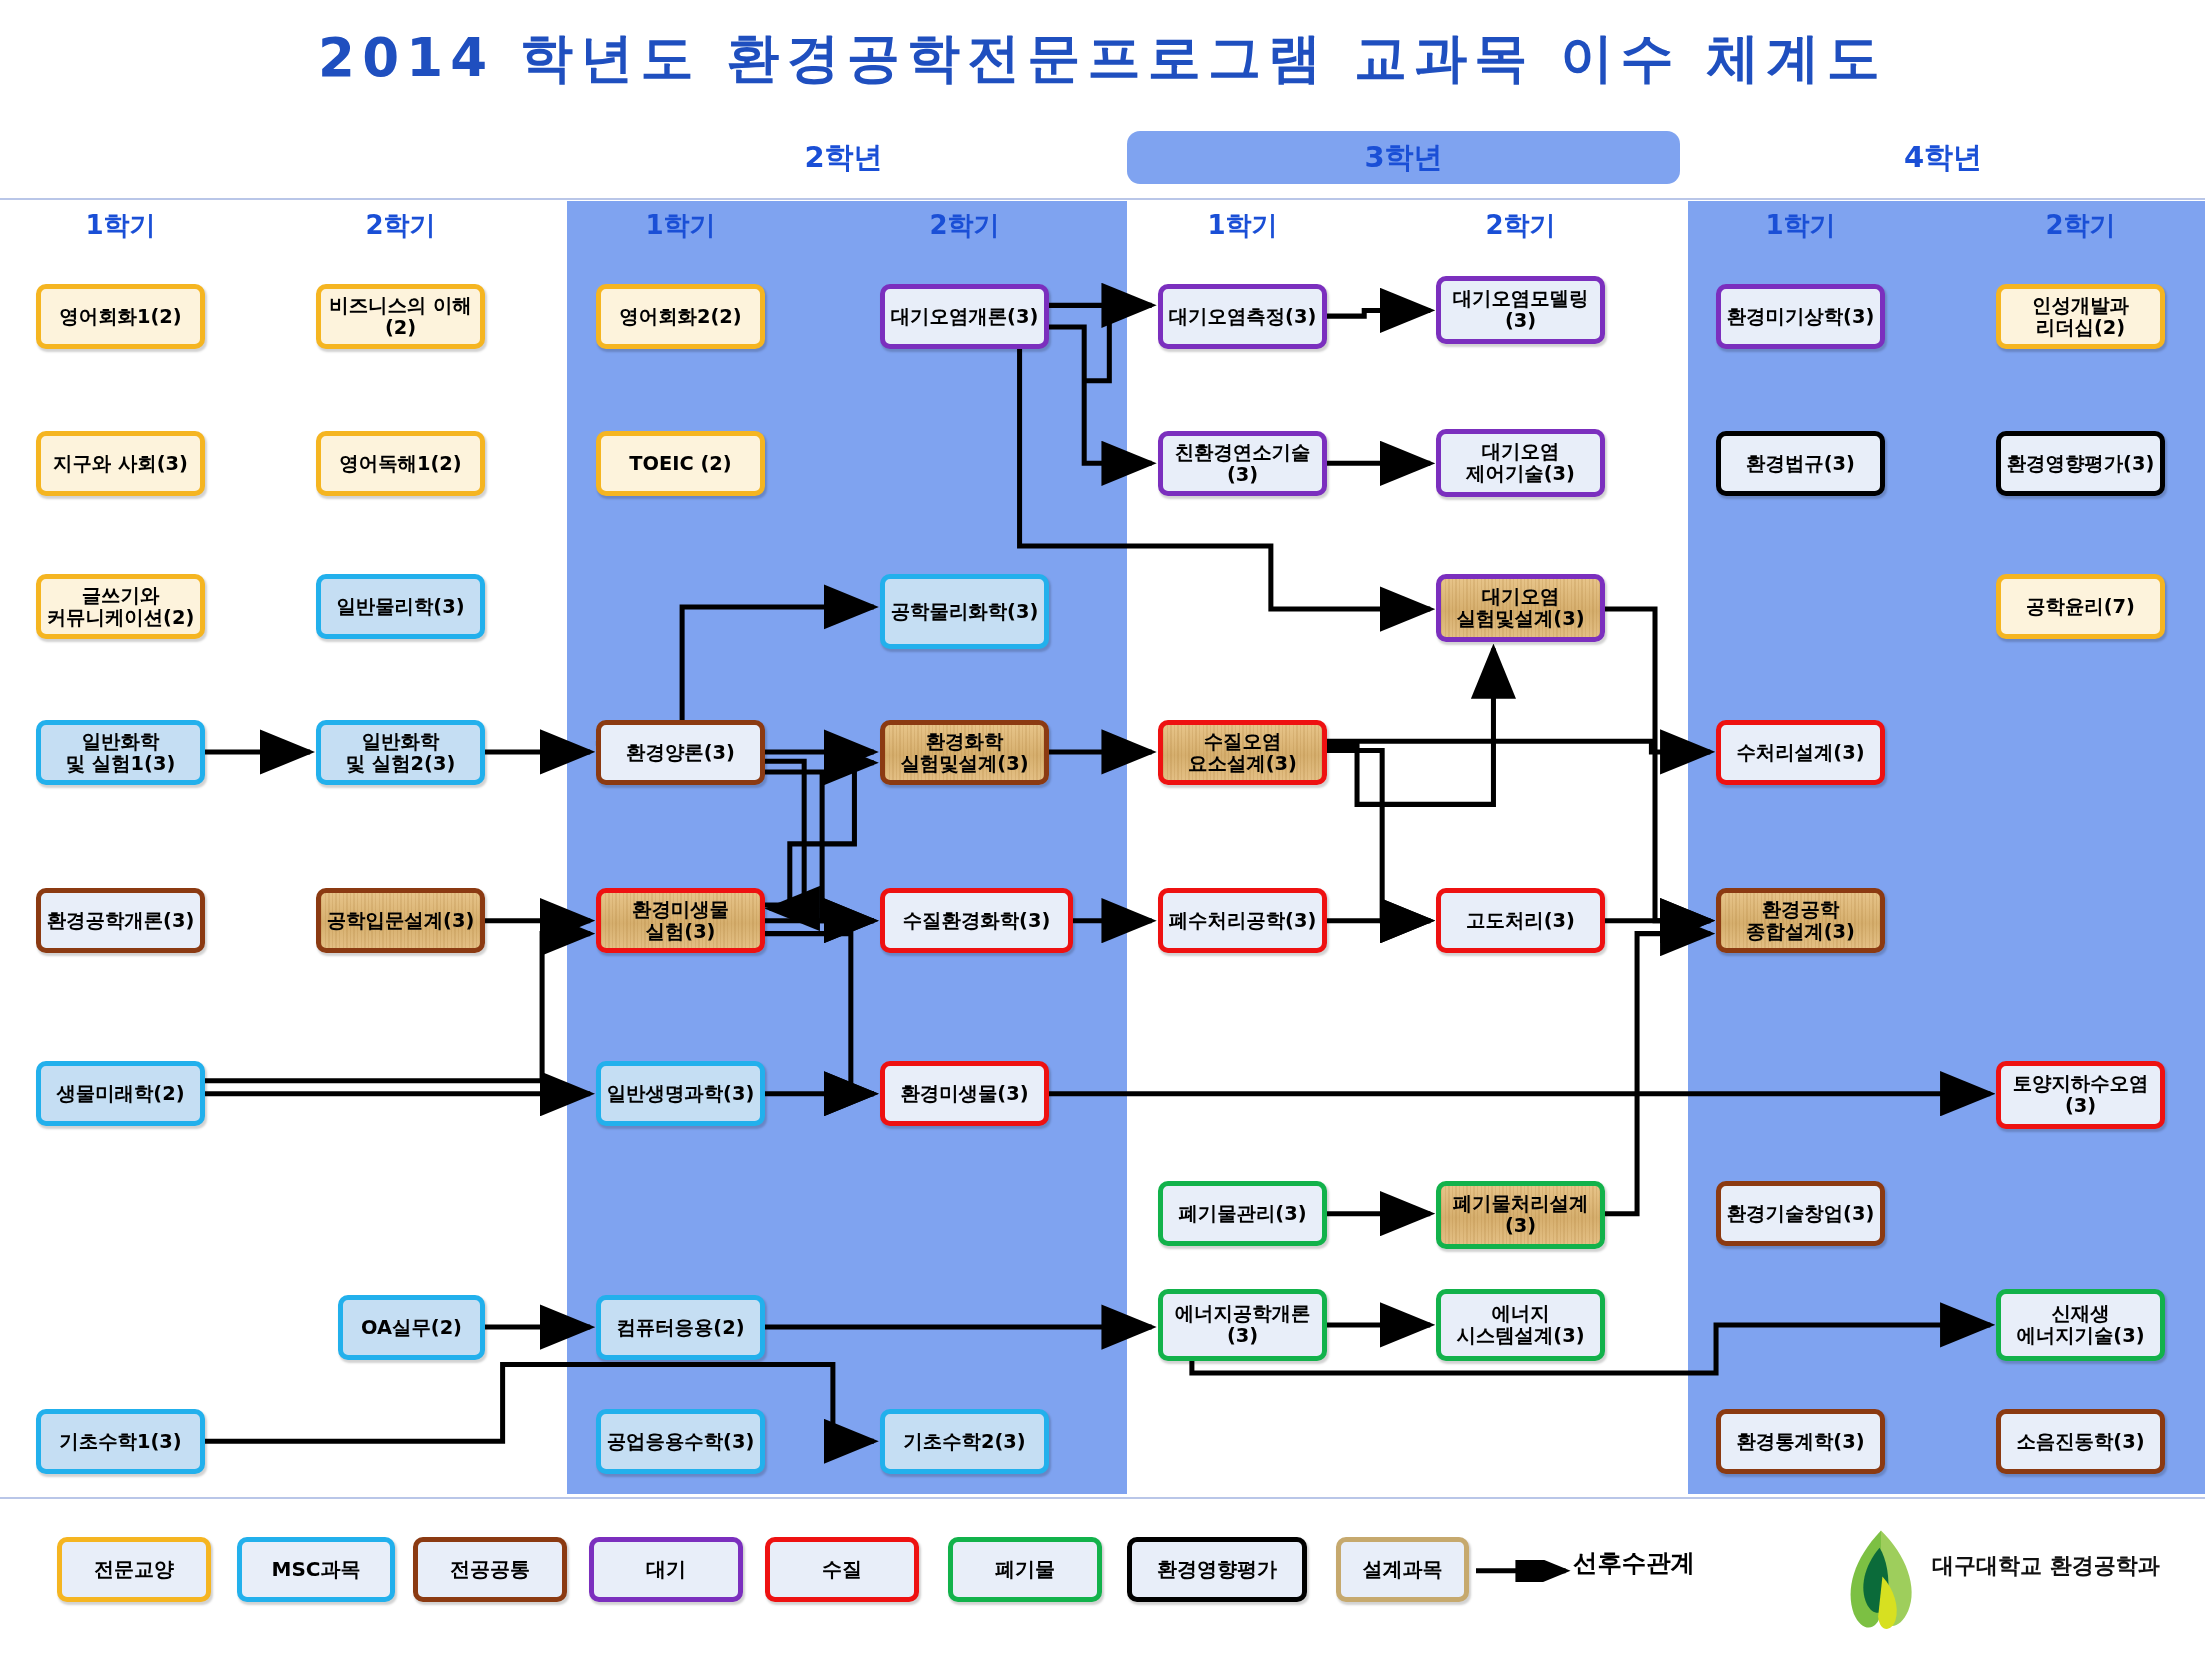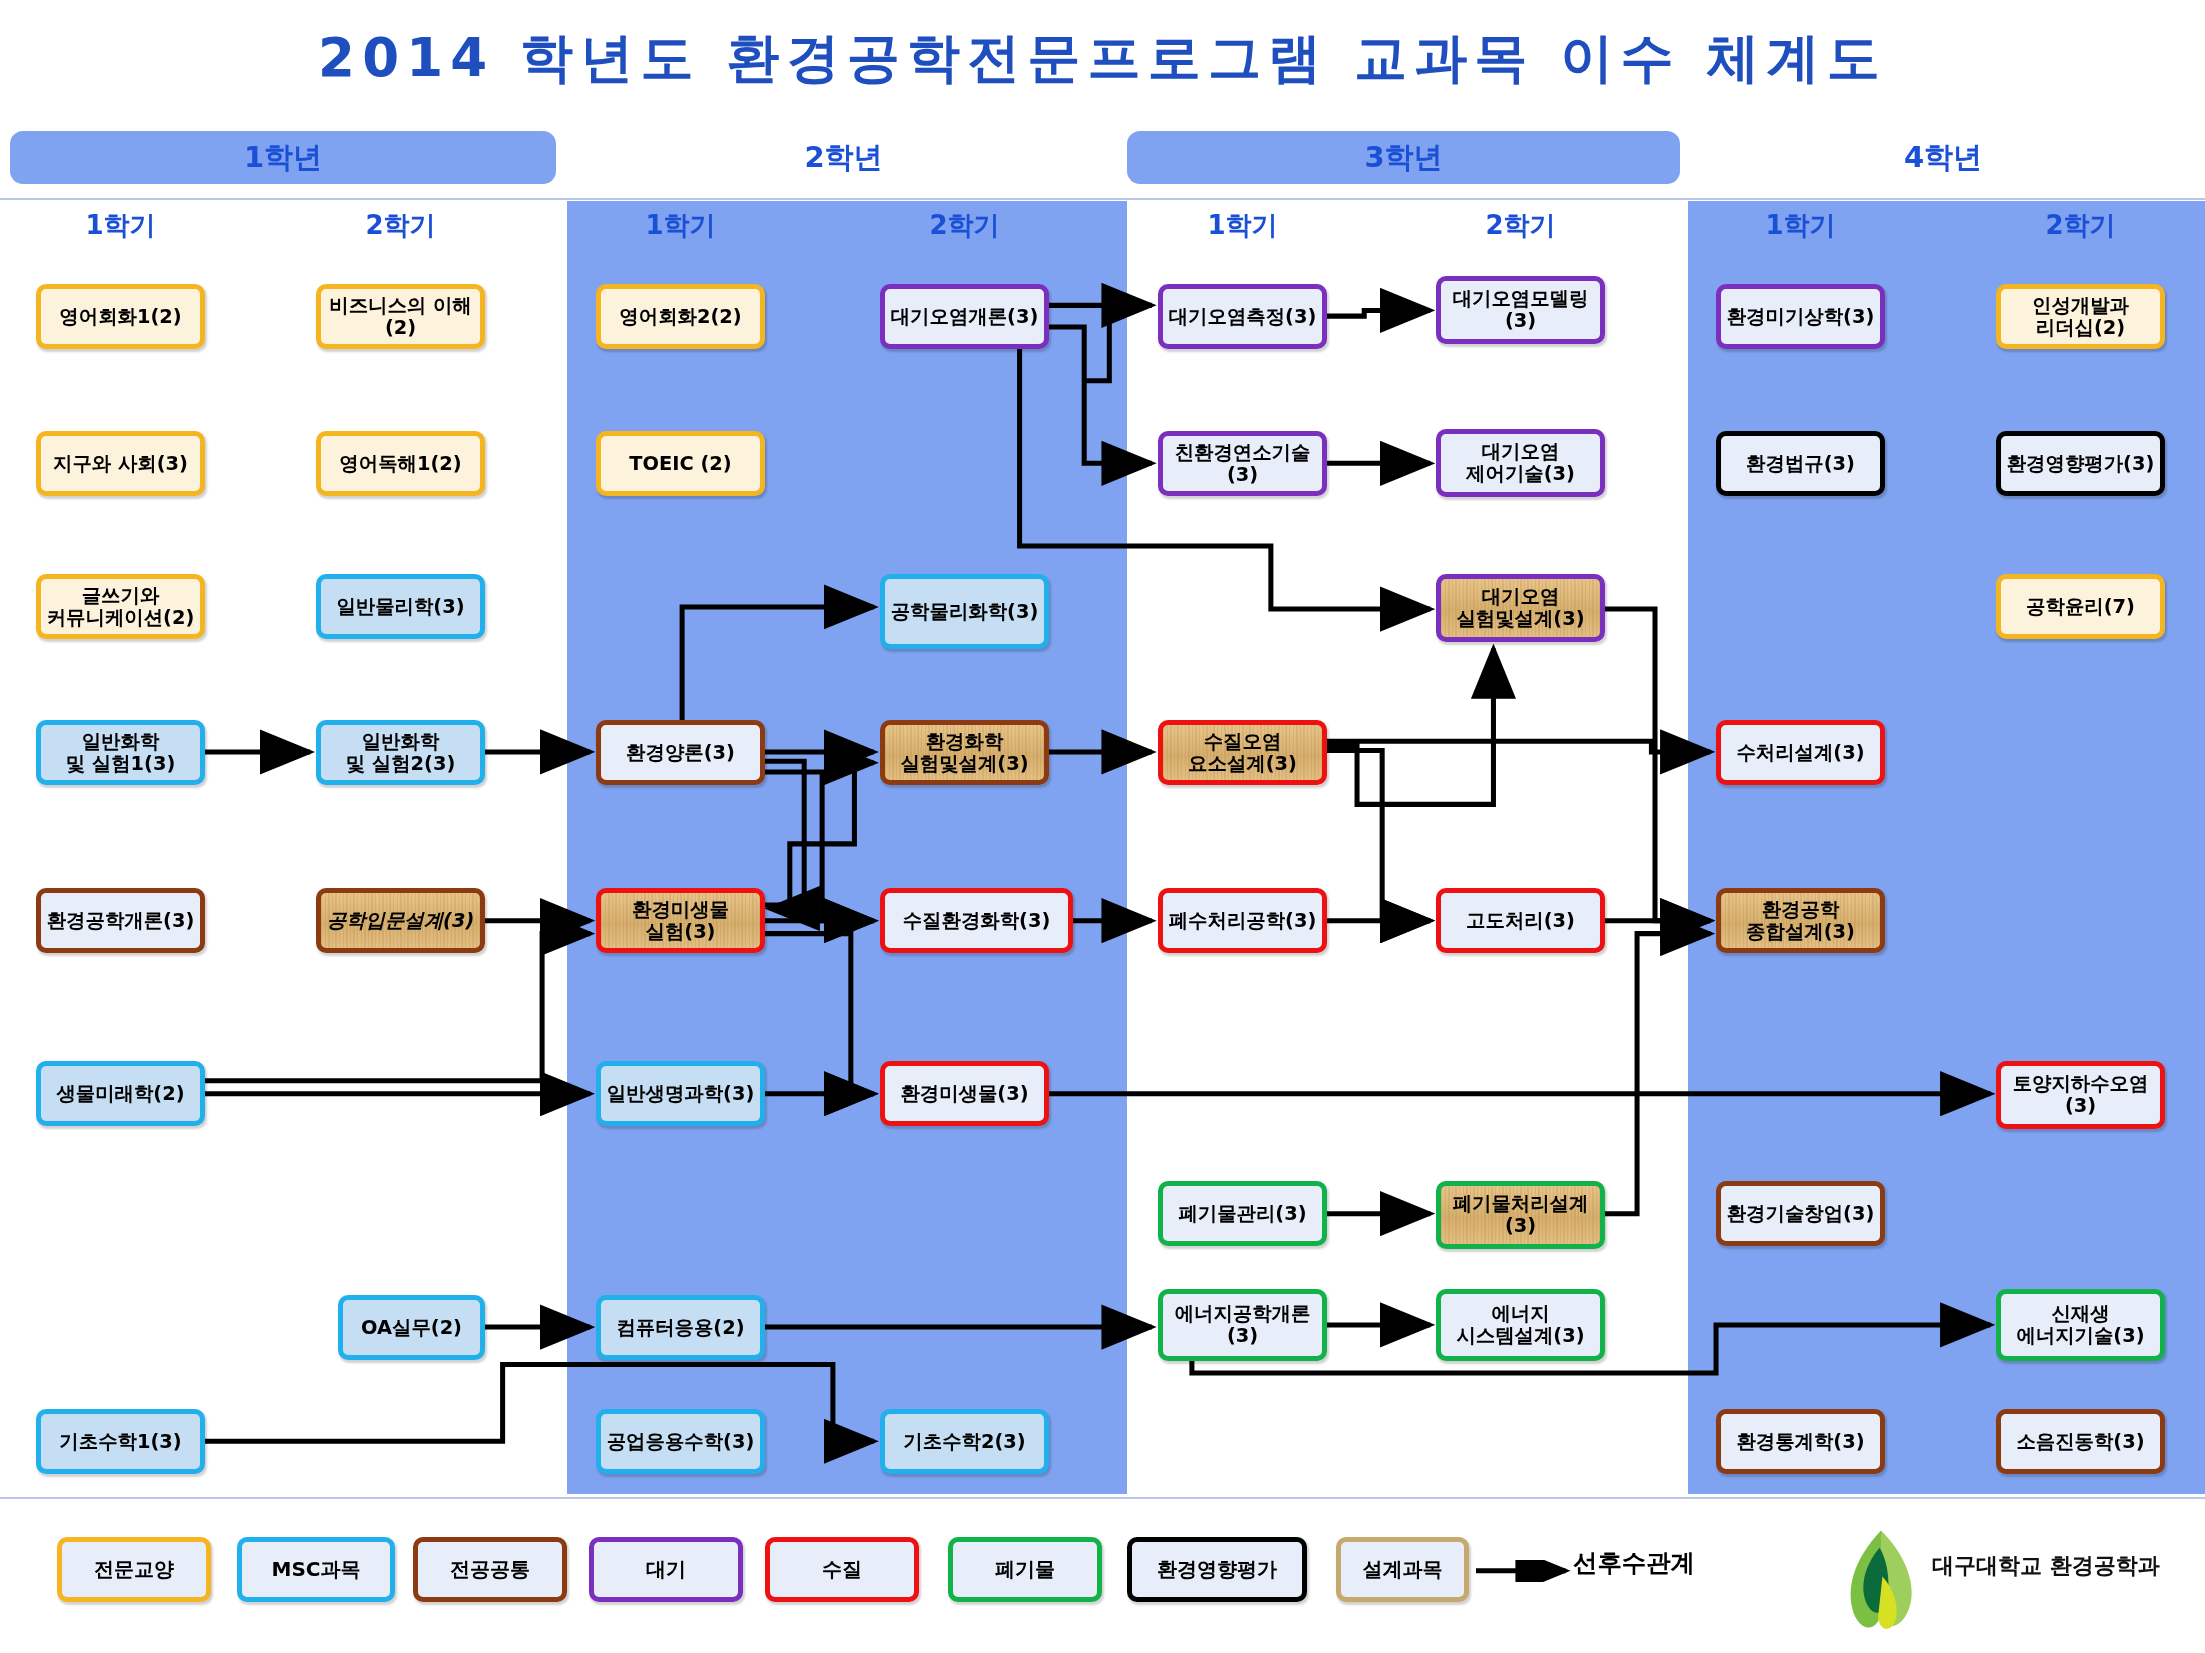--- a/index.html
+++ b/index.html
@@ -99,21 +99,20 @@
 <body>
 
 <div id="stage">
 
   <div class="band b2"></div>
   <div class="band b2b"></div>
   <div class="band b4"></div>
 
   <div class="title">2014 학년도  환경공학전문프로그램 교과목 이수 체계도</div>
 
-  <div class="yearbar on" style="left:10px;width:546px;">1학년</div>
   <div class="yearbar off" style="left:567px;width:553px;">2학년</div>
   <div class="yearbar on" style="left:1127px;width:553px;">3학년</div>
   <div class="yearbar off" style="left:1688px;width:510px;">4학년</div>
 
   <div class="hr" style="top:198px;"></div>
 
   <div class="semhdr" style="left:13px;">1학기</div>
   <div class="semhdr" style="left:293px;">2학기</div>
   <div class="semhdr" style="left:573px;">1학기</div>
   <div class="semhdr" style="left:857px;">2학기</div>
@@ -211,21 +210,21 @@
 및  실험1(3)</div>
       <div class="box c-gongtong" style="left: 36px; top: 888px; width: 169px; height: 65px;">환경공학개론(3)</div>
       <div class="box c-msc" style="left: 36px; top: 1061px; width: 169px; height: 65px;">생물미래학(2)</div>
       <div class="box c-msc" style="left: 36px; top: 1409px; width: 169px; height: 65px;">기초수학1(3)</div>
       <div class="box c-gyoyang" style="left: 316px; top: 284px; width: 169px; height: 65px;">비즈니스의 이해
 (2)</div>
       <div class="box c-gyoyang" style="left: 316px; top: 431px; width: 169px; height: 65px;">영어독해1(2)</div>
       <div class="box c-msc" style="left: 316px; top: 574px; width: 169px; height: 65px;">일반물리학(3)</div>
       <div class="box c-msc" style="left: 316px; top: 720px; width: 169px; height: 65px;">일반화학
 및  실험2(3)</div>
-      <div class="box c-gongtong design" style="left: 316px; top: 888px; width: 169px; height: 65px; font-style: italic;">공학입문설계(3)</div>
+      <div class="box c-gongtong design" style="left: 316px; top: 888px; width: 169px; height: 65px;">공학입문설계(3)</div>
       <div class="box c-msc" style="left: 338px; top: 1295px; width: 147px; height: 65px;">OA실무(2)</div>
       <div class="box c-gyoyang" style="left: 596px; top: 284px; width: 169px; height: 65px;">영어회화2(2)</div>
       <div class="box c-gyoyang" style="left: 596px; top: 431px; width: 169px; height: 65px;">TOEIC  (2)</div>
       <div class="box c-gongtong" style="left: 596px; top: 720px; width: 169px; height: 65px;">환경양론(3)</div>
       <div class="box c-sujil design" style="left: 596px; top: 888px; width: 169px; height: 65px;">환경미생물
 실험(3)</div>
       <div class="box c-msc" style="left: 596px; top: 1061px; width: 169px; height: 65px;">일반생명과학(3)</div>
       <div class="box c-msc" style="left: 596px; top: 1295px; width: 169px; height: 65px;">컴퓨터응용(2)</div>
       <div class="box c-msc" style="left: 596px; top: 1409px; width: 169px; height: 65px;">공업응용수학(3)</div>
       <div class="box c-daegi" style="left: 880px; top: 284px; width: 169px; height: 65px;">대기오염개론(3)</div>

